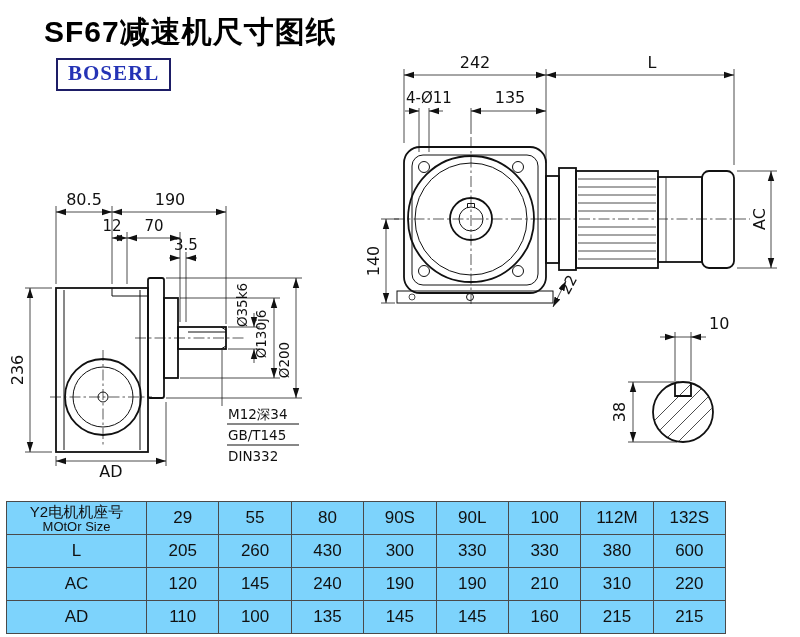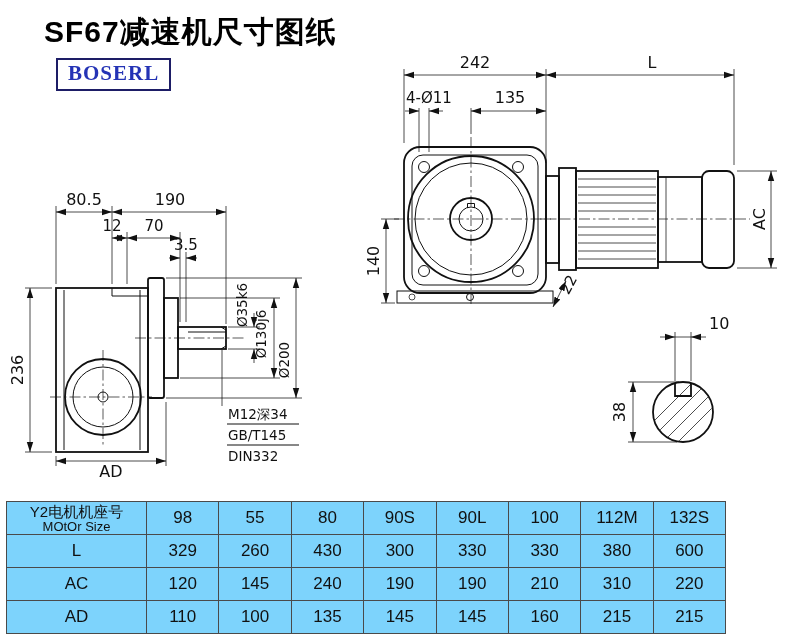--- a/index.html
+++ b/index.html
@@ -258,32 +258,32 @@
         <col>
         <col>
         <col>
     </colgroup>
     <tbody>
         <tr>
       <td>
         <div class="h1">Y2电机机座号</div>
         <div class="h2">MOtOr Size</div>
       </td>
-      <td>98</td>
+      <td>29</td>
       <td>55</td>
       <td>80</td>
       <td>90S</td>
       <td>90L</td>
       <td>100</td>
       <td>112M</td>
       <td>132S</td>
     </tr>
     <tr>
       <td>L</td>
-      <td>329</td>
+      <td>205</td>
       <td>260</td>
       <td>430</td>
       <td>300</td>
       <td>330</td>
       <td>330</td>
       <td>380</td>
       <td>600</td>
     </tr>
     <tr>
       <td>AC</td>

